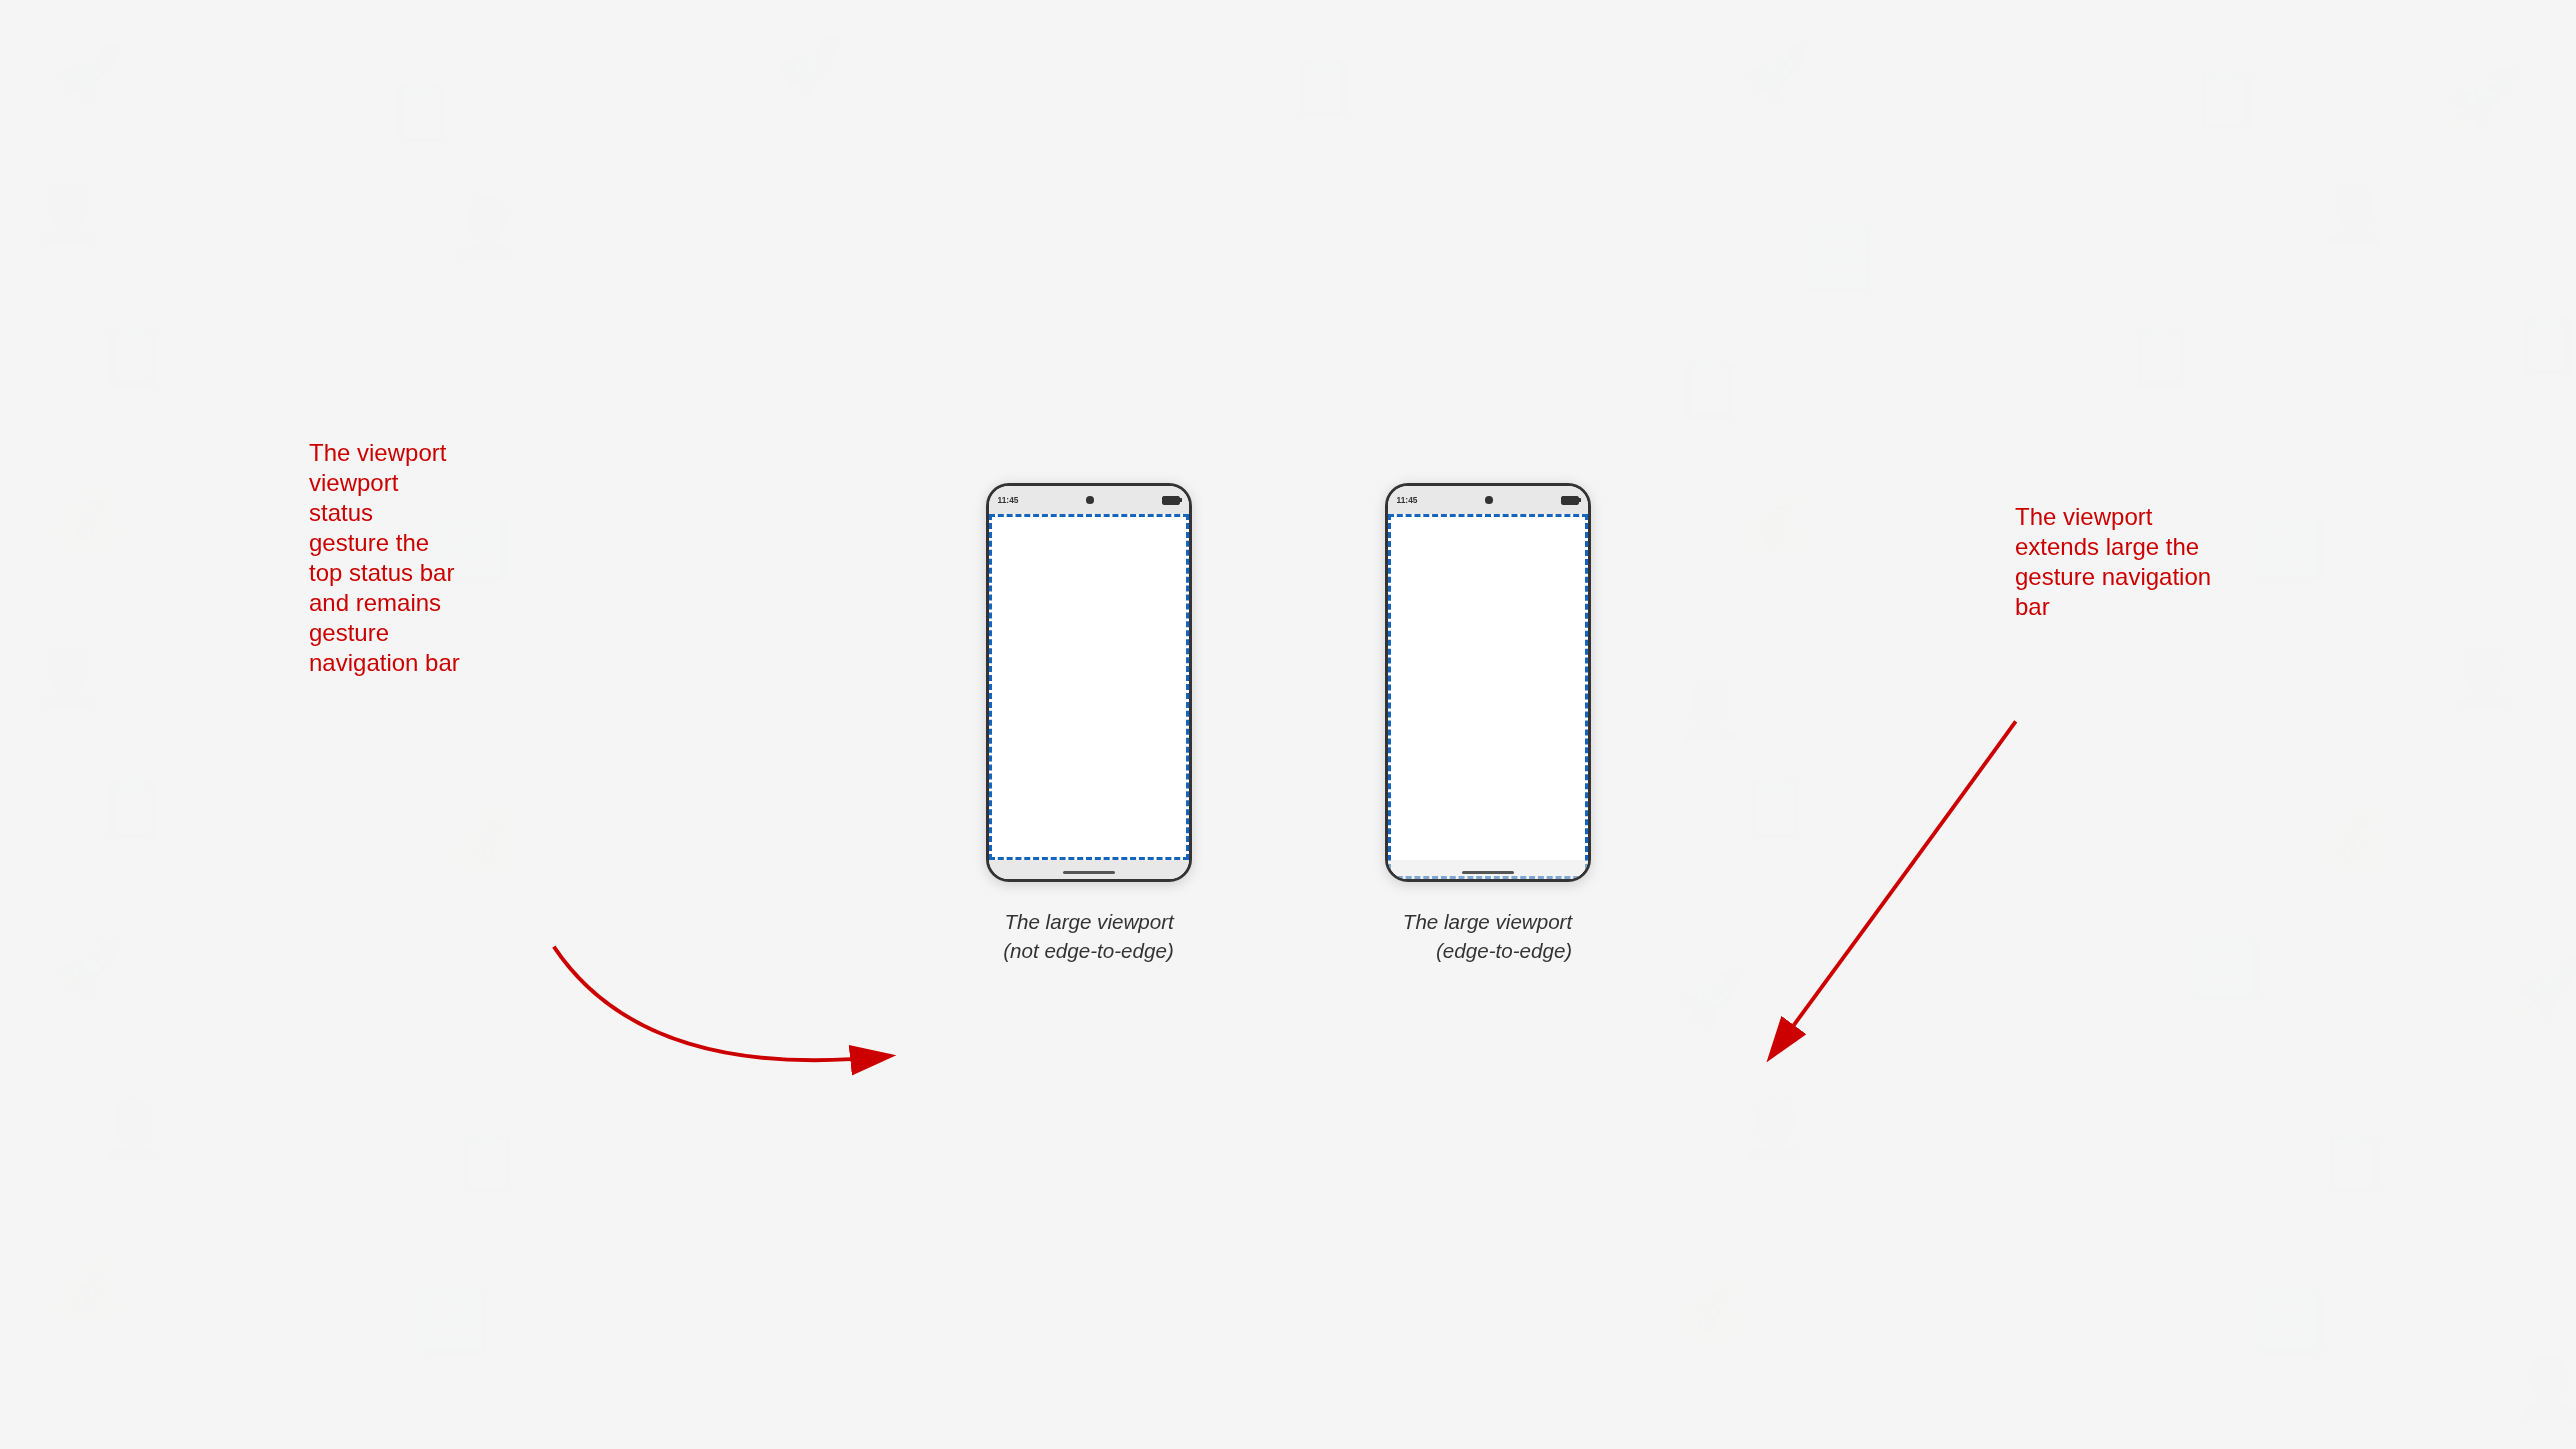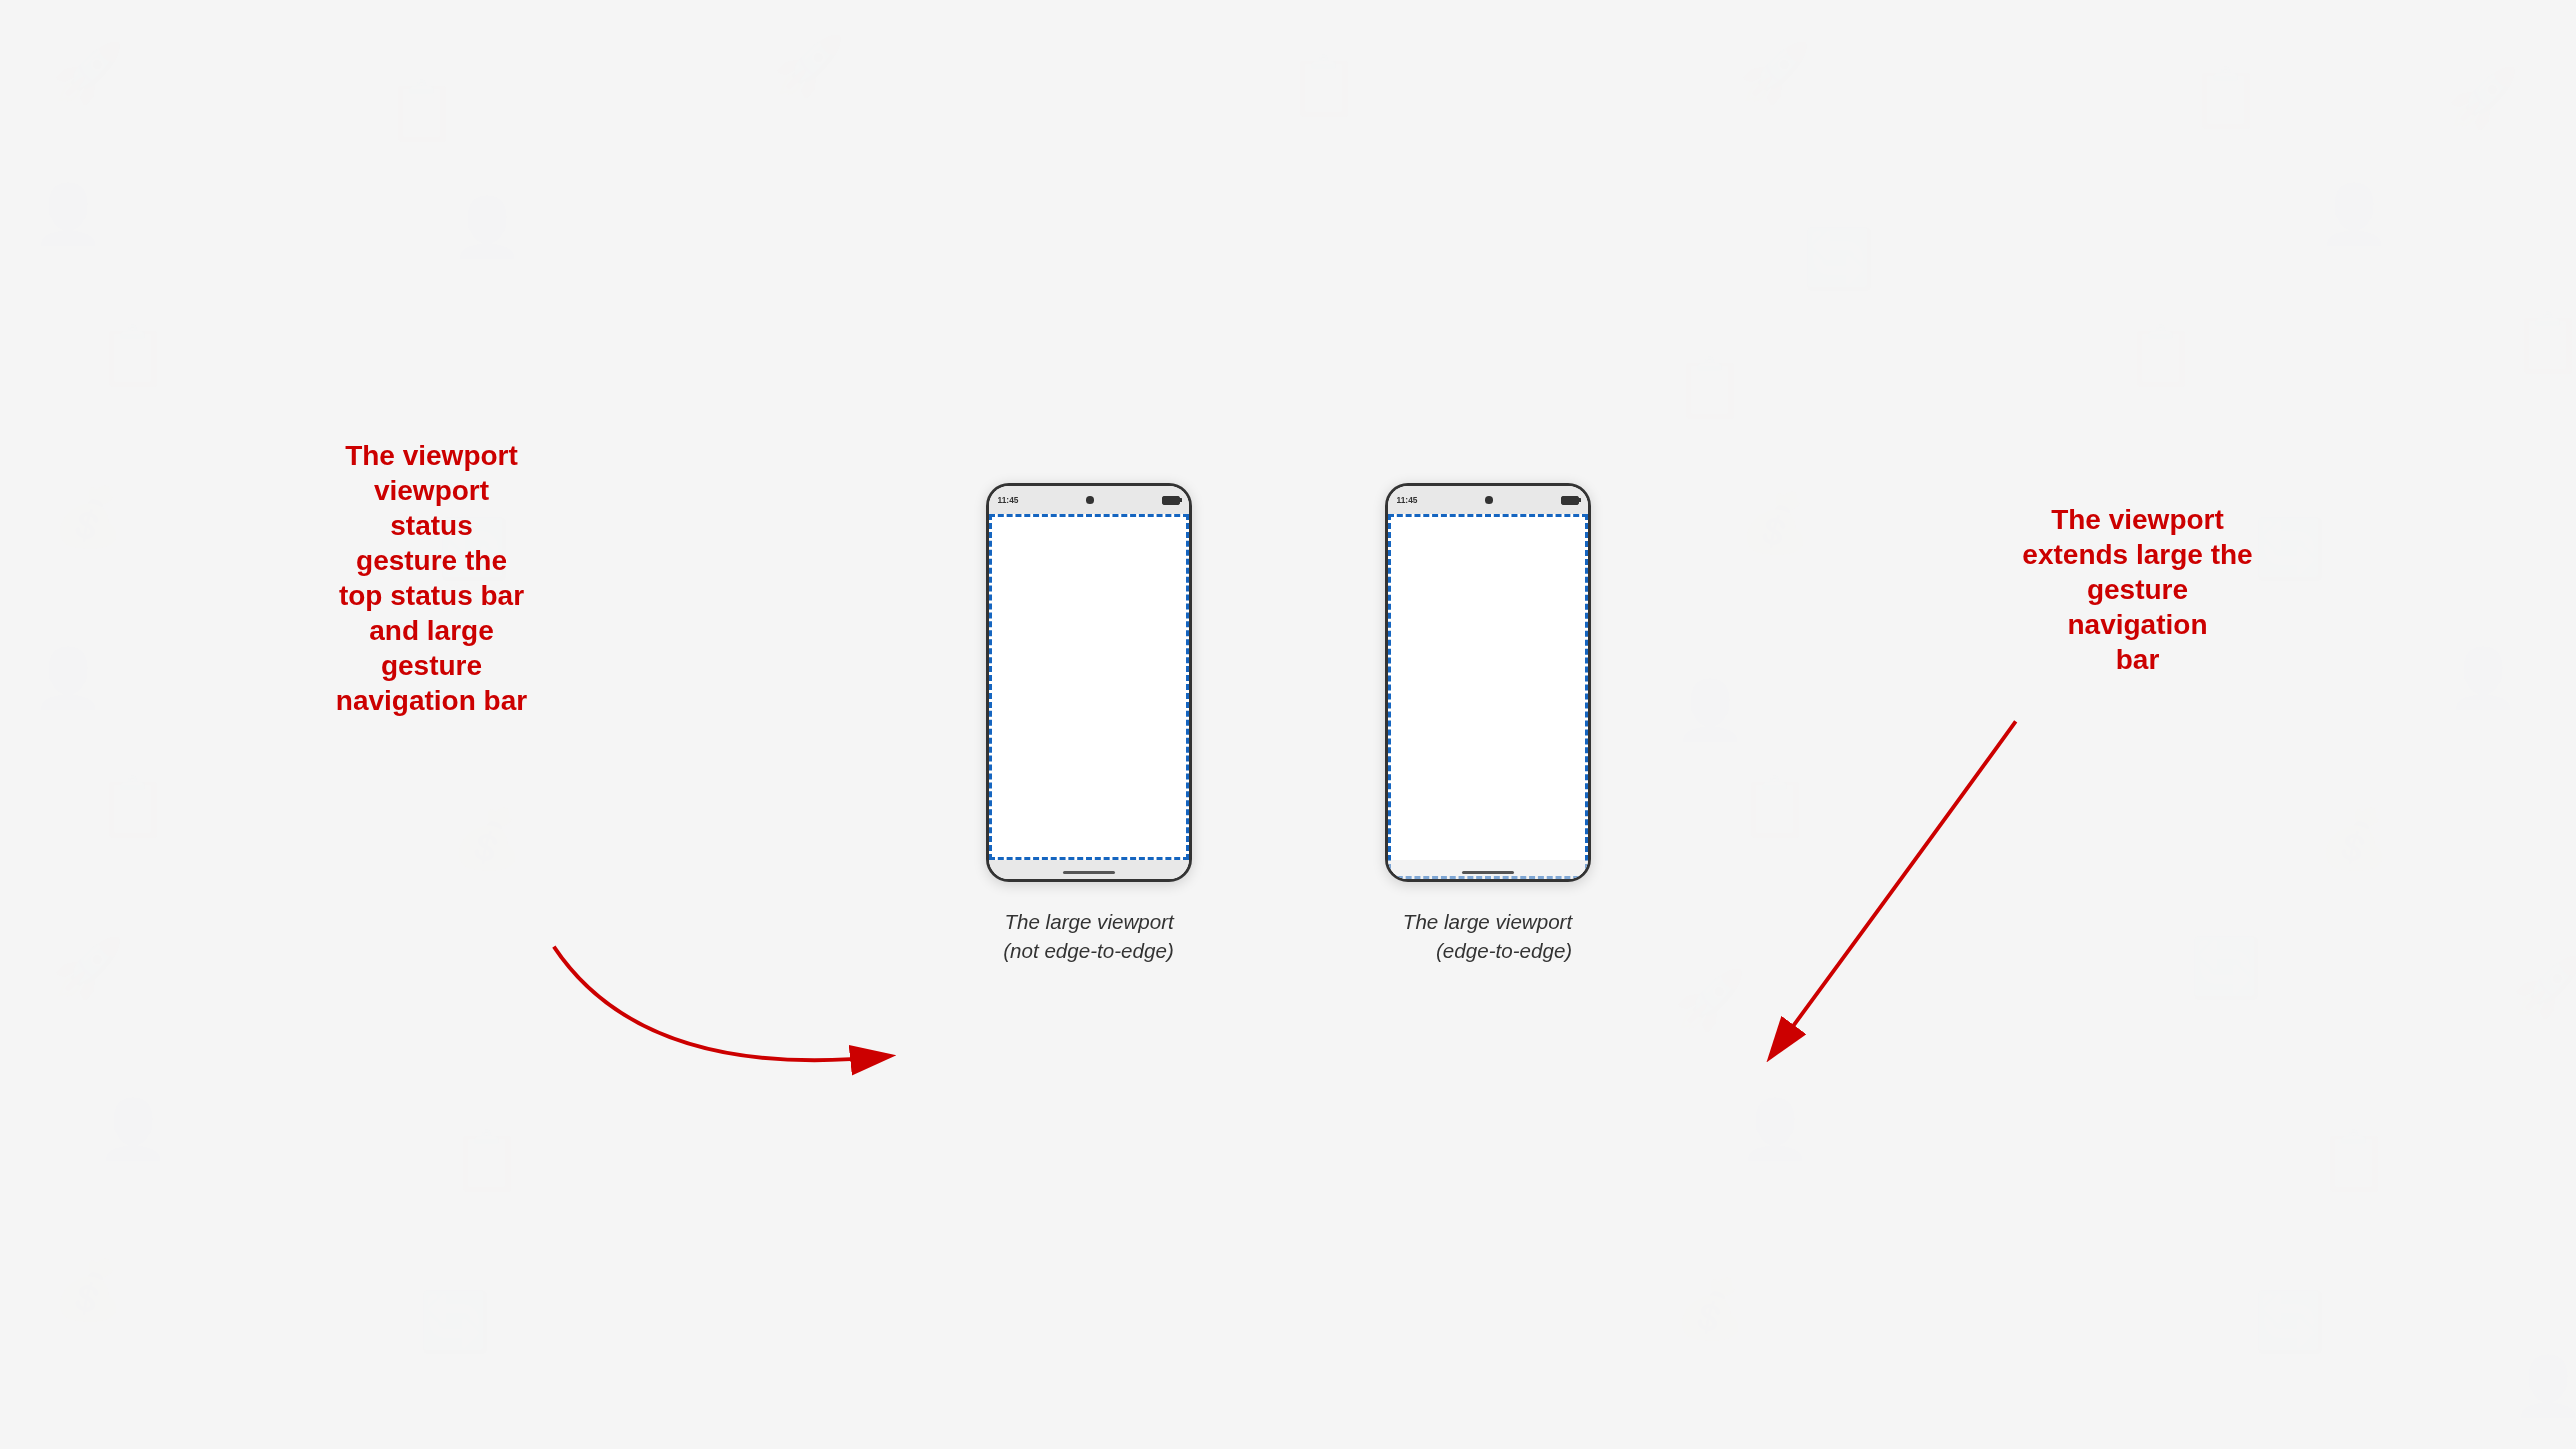--- a/index.html
+++ b/index.html
@@ -153,25 +153,24 @@
       font-size: 20.6px;
       color: #333;
       text-align: right;
       line-height: 1.4;
     }
 
     
     .annotation {
       position: absolute;
       font-family: 'Arial Black', Arial, sans-serif;
-      font-weight: 700;
-      font-size: 28px;
+      font-weight: 400;
+      font-size: 24px;
       color: #cc0000;
       line-height: 1.25;
-      text-align: center;
     }
 
     .annotation-left {
       left: 309px;
       top: 438px;
       width: 245px;
     }
 
     .annotation-right {
       right: 316px;
@@ -295,21 +294,21 @@
   </div>
 
 </div>
 
 <div class="annotation annotation-left">
   <span>The viewport</span><br>
   <span>viewport</span><br>
   <span>status</span><br>
   <span>gesture the</span><br>
   <span>top status bar</span><br>
-  <span>and large</span><br>
+  <span>and remains</span><br>
   <span>gesture</span><br>
   <span>navigation bar</span>
 </div>
 
 <div class="annotation annotation-right">
   <span>The viewport</span><br>
   <span>extends large the</span><br>
   <span>gesture navigation</span><br>
   <span>bar</span>
 </div>

